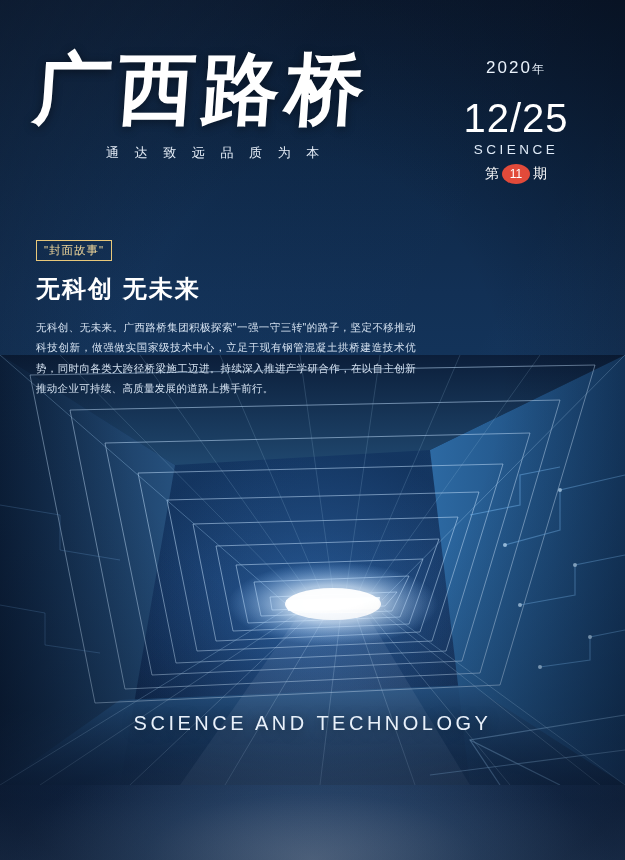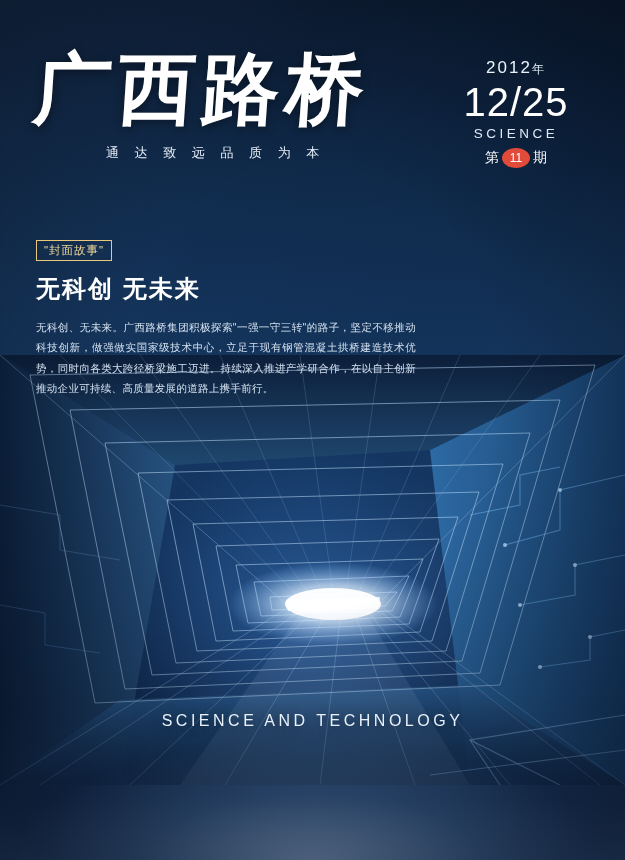--- a/index.html
+++ b/index.html
@@ -77,21 +77,21 @@
     font-size: 17px;
     letter-spacing: 2px;
     color: #eaf2fb;
   }
   .issue-year .y-suffix { font-size: 12px; }
   .issue-date {
     font-size: 40px;
     font-weight: 300;
     letter-spacing: 1px;
     line-height: 1.1;
-    margin-top: 2px;
+    margin-top: 18px;
     color: #ffffff;
   }
   .issue-science {
     font-size: 13.5px;
     letter-spacing: 3.5px;
     color: #dfeaf7;
     margin-top: 2px;
     text-align: center;
   }
   .issue-no {
@@ -159,21 +159,21 @@
   }
   .art svg { display: block; }
 
   
   .footer-text {
     position: absolute;
     left: 0;
     right: 0;
     top: 712px;
     text-align: center;
-    font-size: 16px;
+    font-size: 20px;
     letter-spacing: 3.5px;
     color: #e8f0fa;
     text-shadow: 0 2px 12px rgba(0,0,0,0.5);
   }
 
   
   .floor-mist {
     position: absolute;
     left: 0; right: 0; bottom: 0;
     height: 150px;
@@ -303,21 +303,21 @@
   <div class="floor-mist"></div>
   <div class="vignette"></div>
 
   <div class="masthead">
     <div class="brush-title">广西路桥</div>
     <div class="tagline">通 达 致 远    品 质 为 本</div>
   </div>
 
   <div class="issue">
     <div class="issue-year">
-      <span>2012</span><span class="y-suffix">年</span>
+      <span>2020</span><span class="y-suffix">年</span>
     </div>
     <div class="issue-date">12/25</div>
     <div class="issue-science">SCIENCE</div>
     <div class="issue-no">
       <span>第</span>
       <span class="num-badge">11</span>
       <span>期</span>
     </div>
   </div>
 

